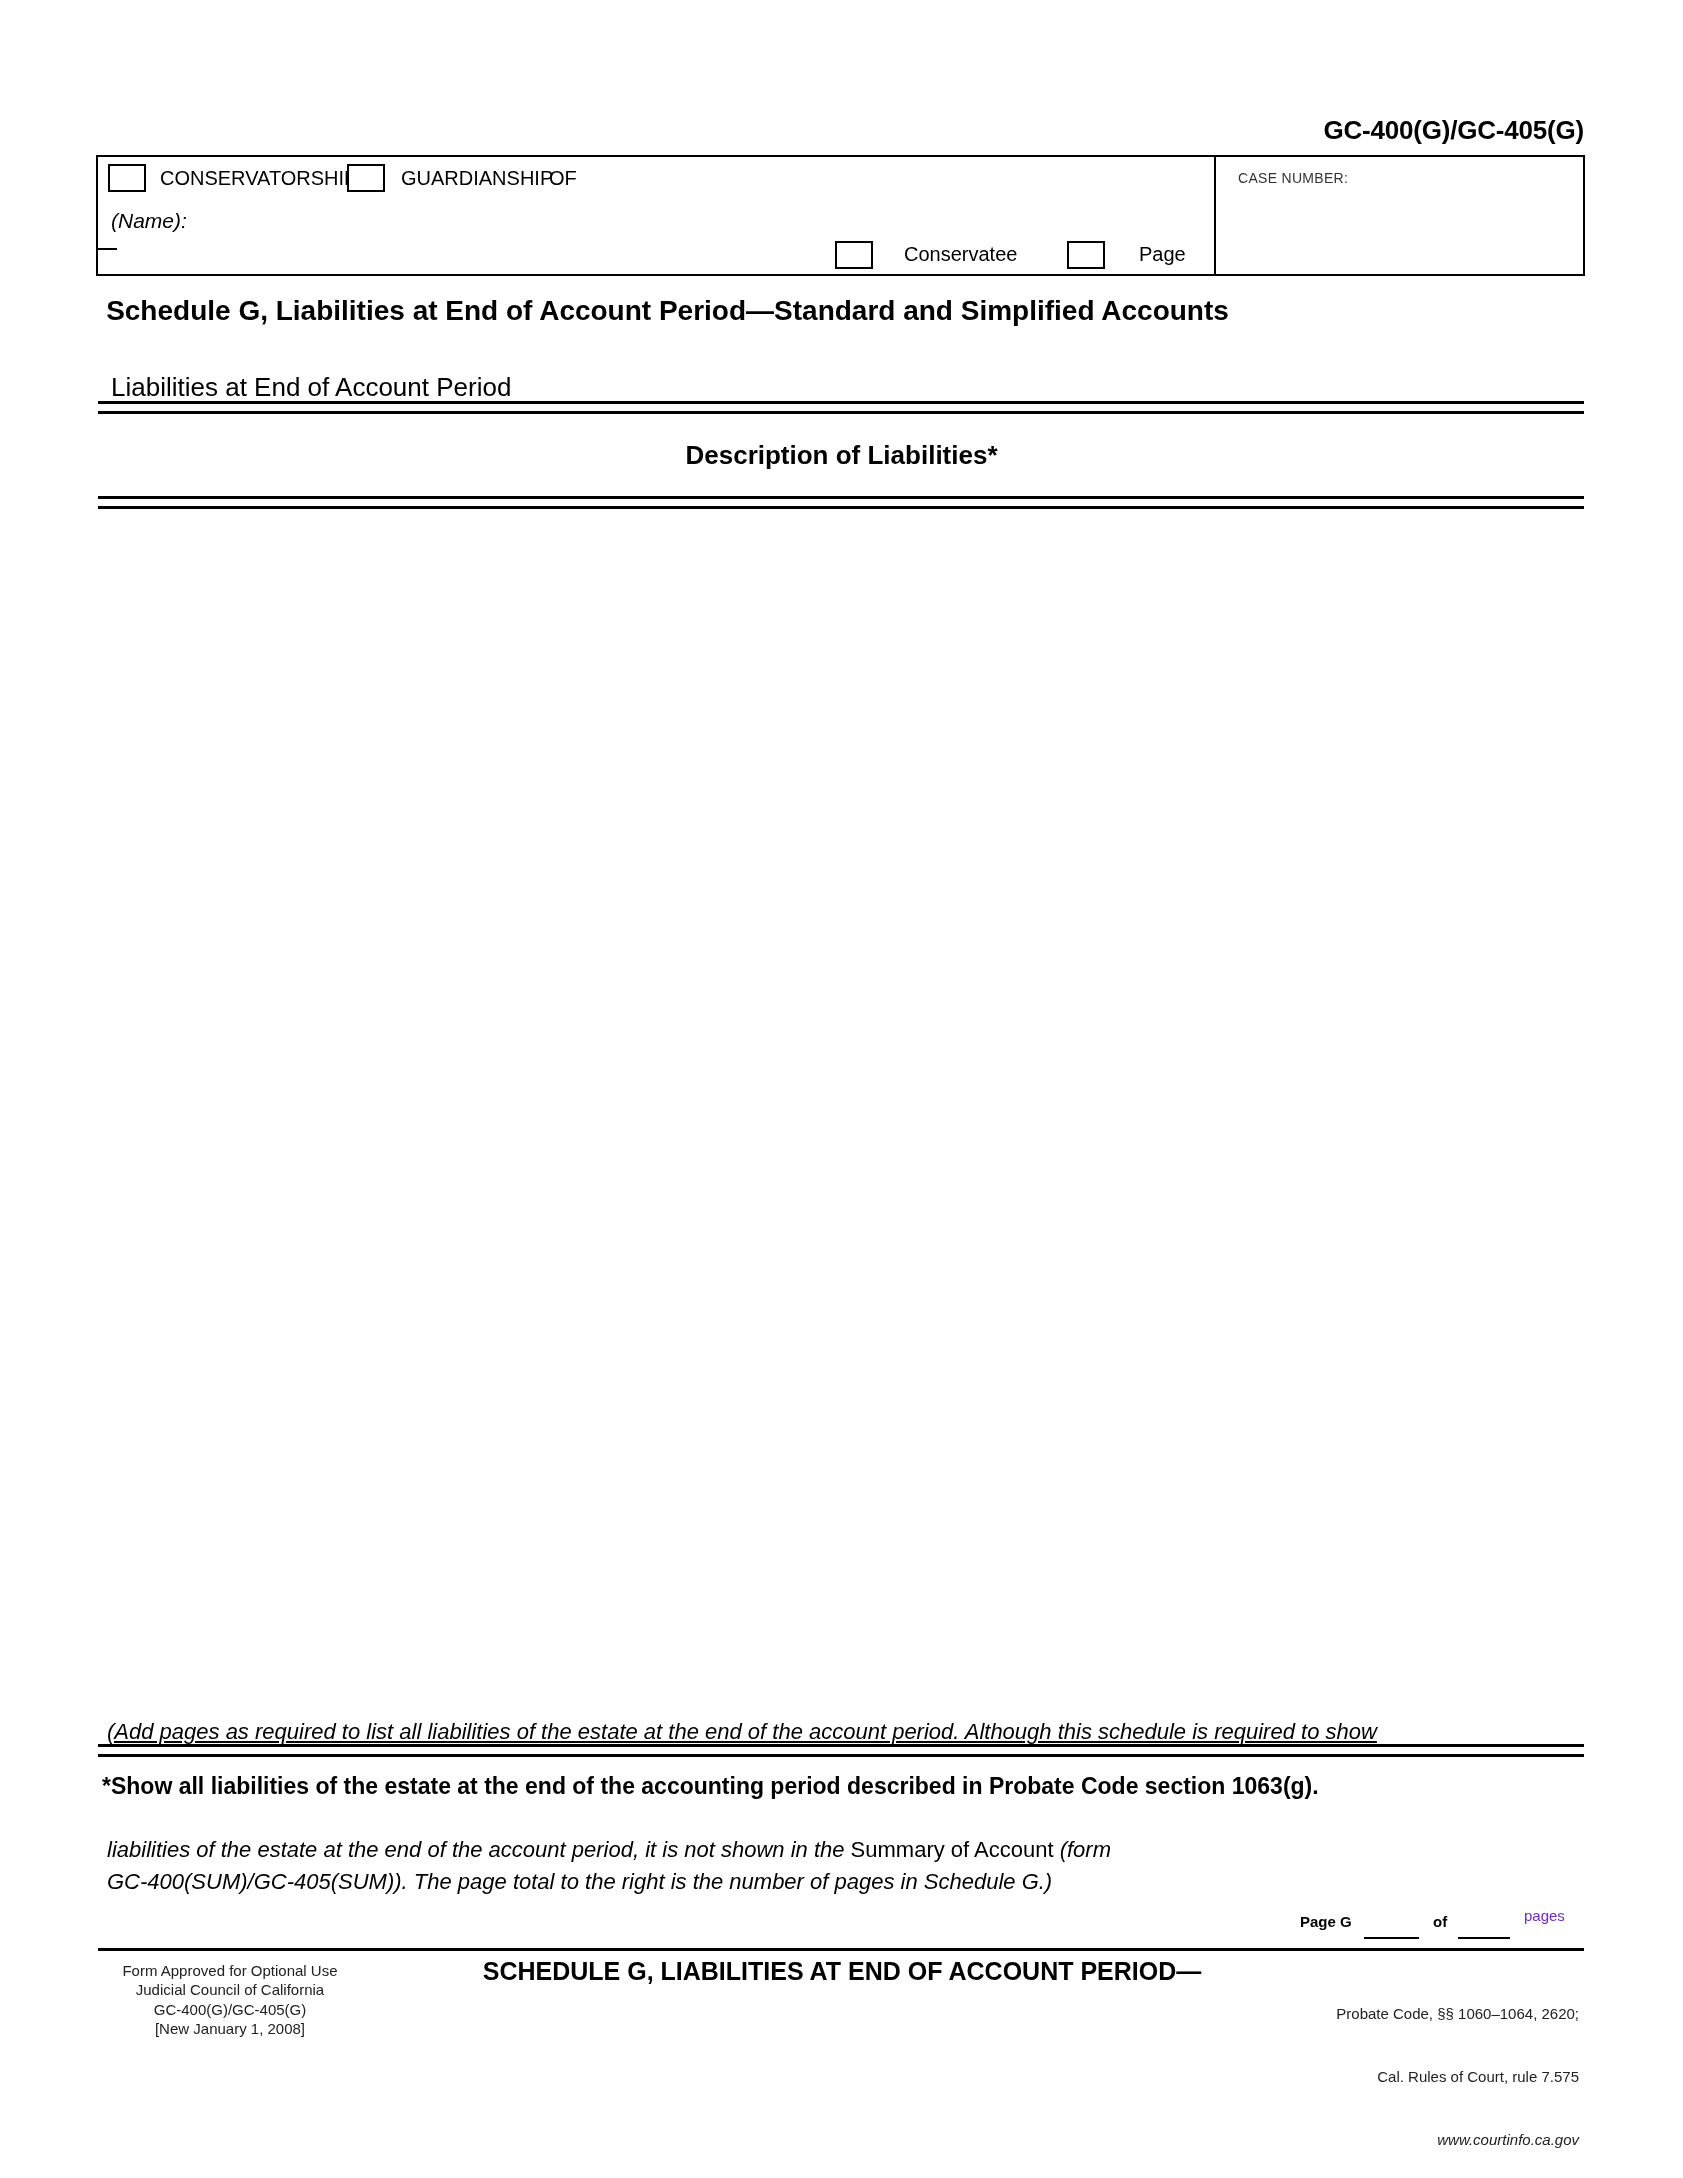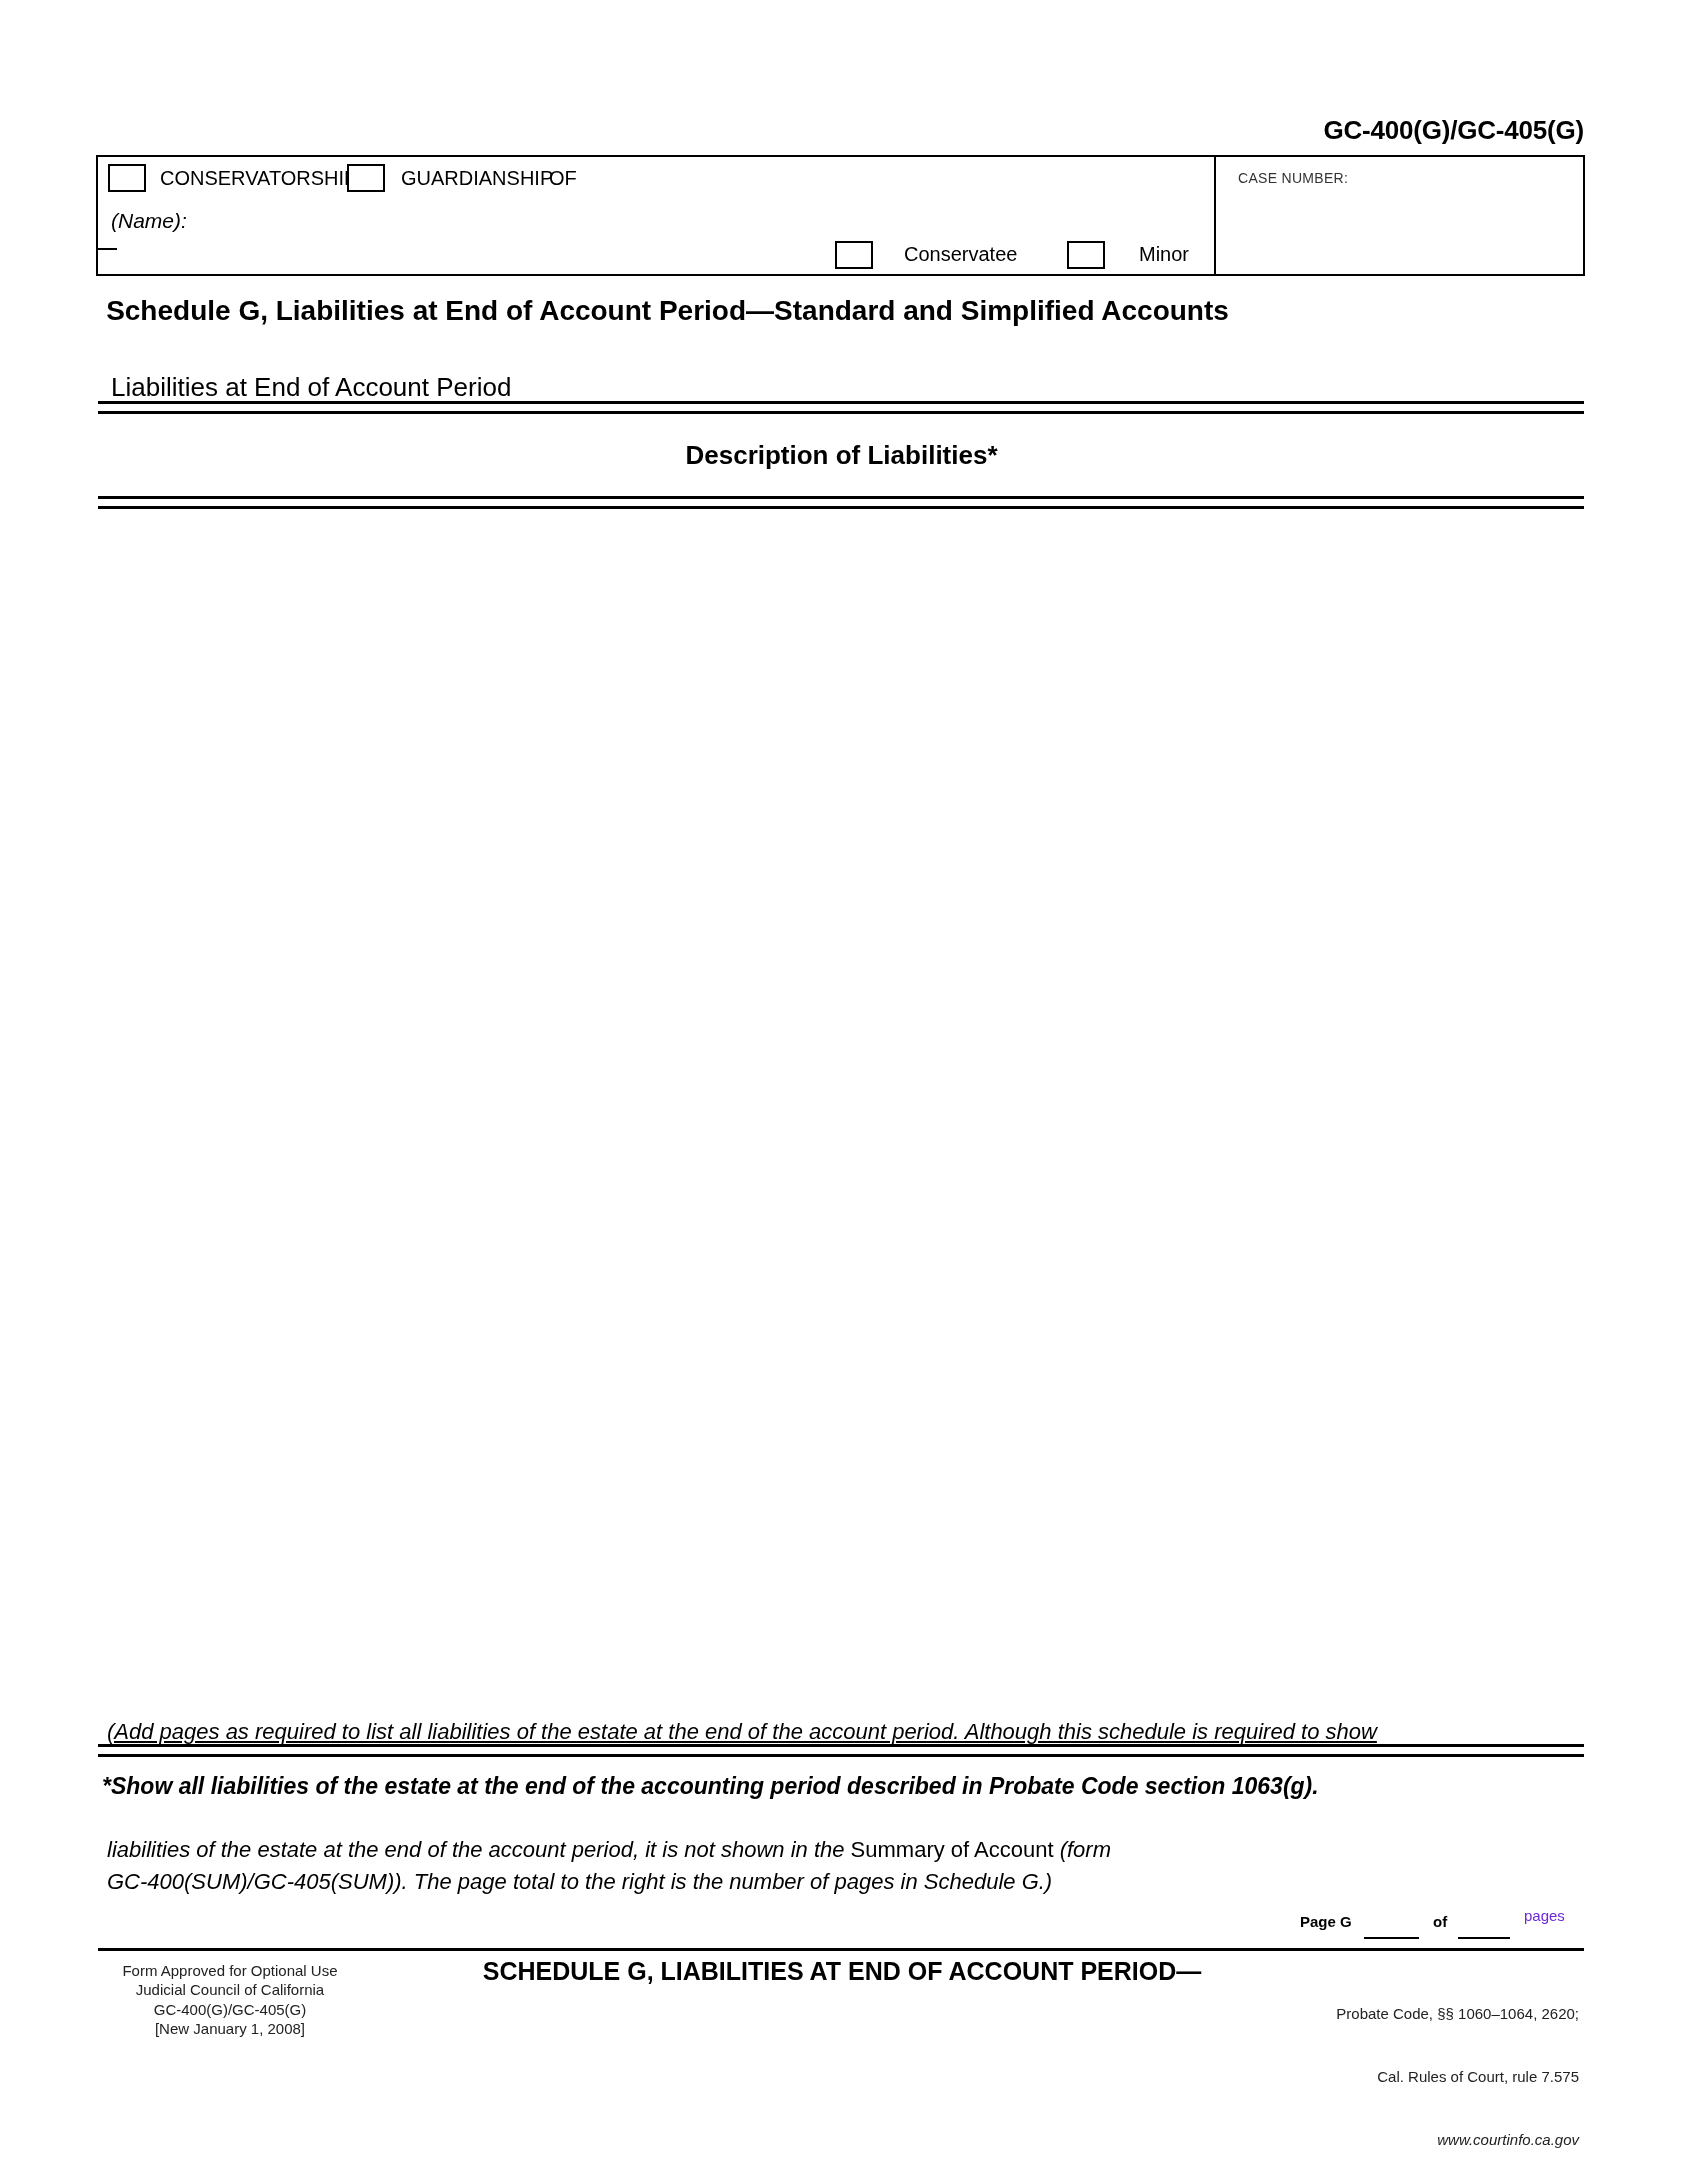--- a/index.html
+++ b/index.html
@@ -22,21 +22,21 @@
 
     
     .main-title { left: 0; width: 1335px; top: 295px; text-align: center; font-size: 28px; font-weight: bold; }
     .section-title { left: 111px; top: 372px; font-size: 26px; font-weight: normal; }
     .hline { position: absolute; left: 98px; width: 1486px; height: 3px; background: #000; }
     .col-header { left: 0; width: 1683px; top: 440px; text-align: center; font-size: 26px; font-weight: bold; }
 
     .liabilities-area { left: 98px; top: 511px; width: 1486px; height: 1232px; background: transparent; border: none; outline: none; resize: none; font-size: 20px; font-family: "Liberation Sans", sans-serif; padding: 8px; box-sizing: border-box; }
 
     
-    .fn-bold { left: 102px; top: 1773px; font-size: 23px; font-weight: bold; font-style: italic; }
+    .fn-bold { left: 102px; top: 1773px; font-size: 23px; font-weight: bold; }
     .fn-italic { left: 107px; font-size: 22px; font-style: italic; }
     .fn-upright { font-style: normal; }
 
     
     .page-label { font-size: 15px; font-weight: bold; }
     .page-line { position: absolute; height: 2px; background: #000; }
     .page-input { position: absolute; background: transparent; border: none; outline: none; font-size: 15px; text-align: center; font-family: "Liberation Sans", sans-serif; }
     .pages-label { font-size: 15px; color: #6d28d9; }
 
     
@@ -66,21 +66,21 @@
 <div class="abs cap-label" style="left:549px; top:167px;">OF</div>
 
 <div class="abs name-label" style="left:111px; top:209px;">(Name):</div>
 <div class="abs name-dash"></div>
 <input class="abs name-field" type="text" value="" style="">
 
 <div class="checkbox" style="left:835px; top:241px;"></div>
 <div class="abs cap-label" style="left:904px; top:243px;">Conservatee</div>
 
 <div class="checkbox" style="left:1067px; top:241px;"></div>
-<div class="abs cap-label" style="left:1139px; top:243px;">Minor</div>
+<div class="abs cap-label" style="left:1139px; top:243px;">Page</div>
 
 <div class="abs case-label" style="left:1238px; top:170px;">CASE NUMBER:</div>
 <input class="abs case-field" type="text" value="" style="">
 
 <div class="abs main-title">Schedule G, Liabilities at End of Account Period—Standard and Simplified Accounts</div>
 <div class="abs section-title">Liabilities at End of Account Period</div>
 
 <div class="hline" style="top:401px;"></div>
 <div class="hline" style="top:411px;"></div>
 

